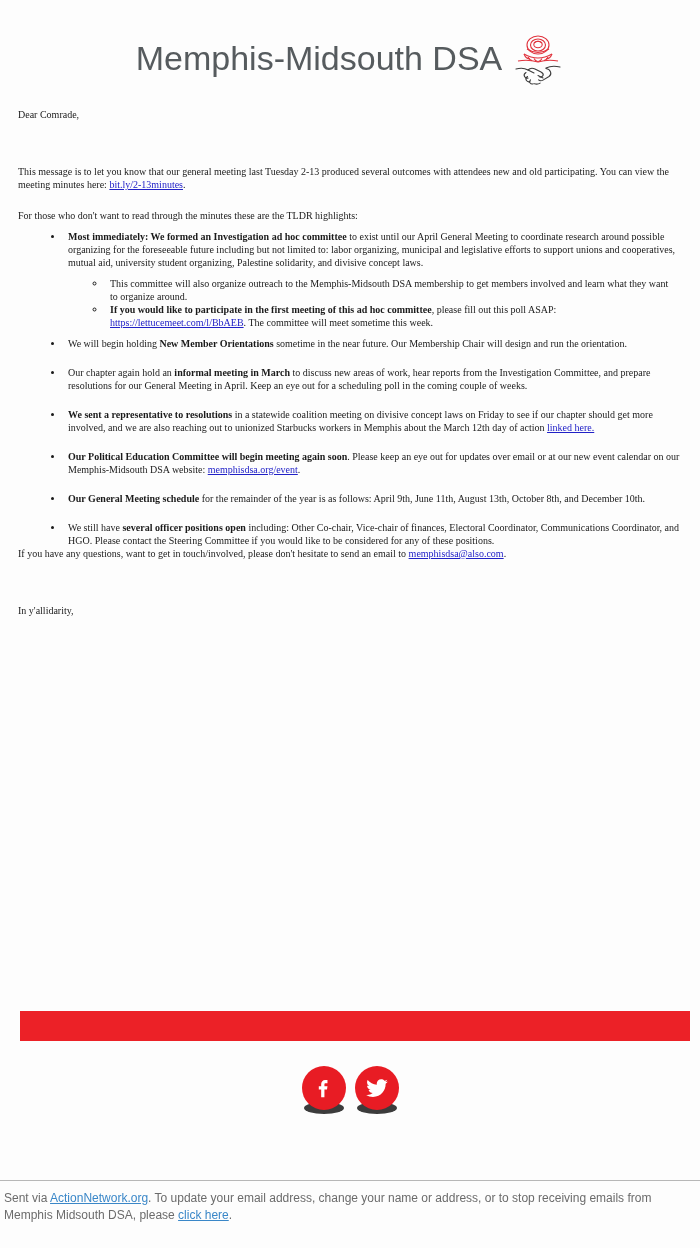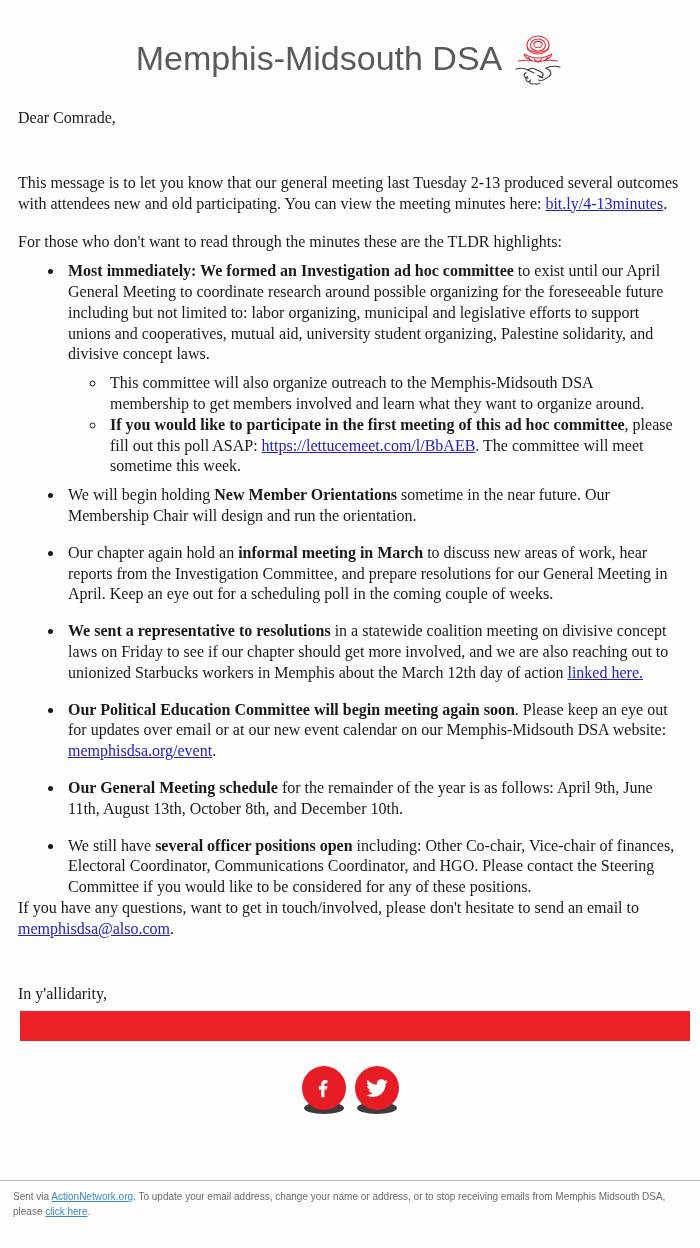--- a/index.html
+++ b/index.html
@@ -37,21 +37,21 @@
     width: 52px;
     height: 56px;
     margin-left: 10px;
     margin-top: 2px;
     flex: 0 0 auto;
   }
 
   
   .body-wrap {
     padding: 0 18px 0 18px;
-    font-size: 16px;
+    font-size: 10px;
     line-height: 1.30;
   }
   .salutation {
     margin: 12px 0 0 0;
   }
   p.para {
     margin: 0 0 0 0;
   }
   .gap-lg { height: 44px; }
   .gap-md { height: 18px; }
@@ -134,25 +134,25 @@
   .footer-rule {
     position: absolute;
     left: 0;
     top: 1180px;
     width: 700px;
     height: 1px;
     background: #b7b7b7;
   }
   .footer-text {
     position: absolute;
-    left: 13px;
+    left: 4px;
     top: 1190px;
     width: 676px;
     font-family: "Liberation Sans", "DejaVu Sans", sans-serif;
-    font-size: 10px;
+    font-size: 12px;
     line-height: 1.45;
     color: #6b6b6b;
   }
   .footer-text a {
     color: #3a87c8;
     text-decoration: underline;
   }
 </style>
 </head>
 <body>
@@ -191,21 +191,21 @@
     </svg>
   </span>
 </div>
 
 <div class="body-wrap">
 
   <p class="para salutation">Dear Comrade,</p>
 
   <div class="gap-lg"></div>
 
-  <p class="para"><span>This message is to let you know that our general meeting last Tuesday 2-13 produced several outcomes with attendees new and old participating. You can view the meeting minutes here: </span><a class="body-link" href="#">bit.ly/4-13minutes</a><span>.</span></p>
+  <p class="para"><span>This message is to let you know that our general meeting last Tuesday 2-13 produced several outcomes with attendees new and old participating. You can view the meeting minutes here: </span><a class="body-link" href="#">bit.ly/2-13minutes</a><span>.</span></p>
 
   <div class="gap-md"></div>
 
   <p class="para">For those who don't want to read through the minutes these are the TLDR highlights:</p>
 
   <ul class="level1">
 
     <li>
       <b>Most immediately: We formed an Investigation ad hoc committee</b><span> to exist until our April General Meeting to coordinate research around possible organizing for the foreseeable future including but not limited to: labor organizing, municipal and legislative efforts to support unions and cooperatives, mutual aid, university student organizing, Palestine solidarity, and divisive concept laws.</span>
       <ul class="level2">

